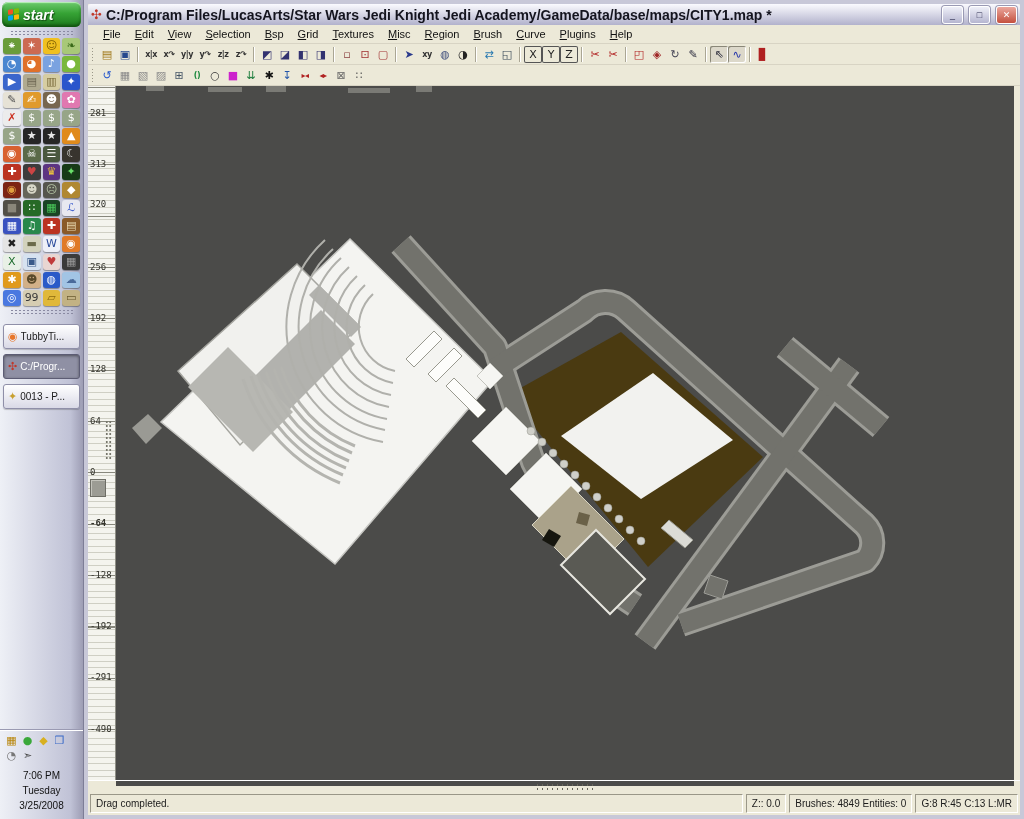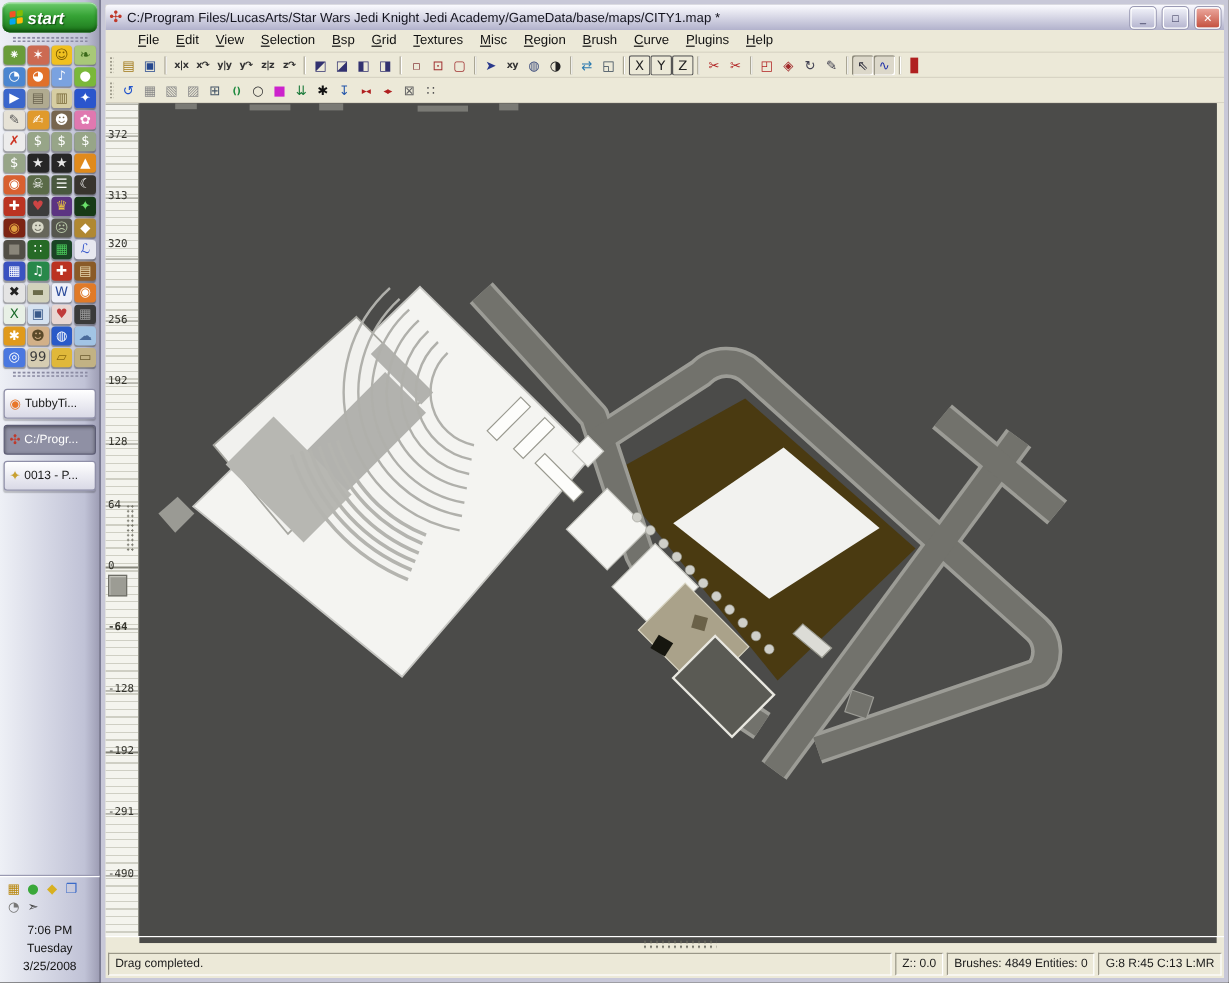--- a/index.html
+++ b/index.html
@@ -35,26 +35,26 @@
   .tri{font-size:11px;line-height:12px;width:13px;text-align:center;cursor:pointer;font-family:"DejaVu Sans",sans-serif;}
   #clock{text-align:center;font-size:10px;color:#111;line-height:15px;margin-top:4px;}
   
   #app-window{position:absolute;left:84px;top:0;width:940px;height:819px;box-sizing:border-box;
     border:4px solid #c8c8d8;outline:1px solid #72728c;background:var(--chrome);
     display:flex;flex-direction:column;}
   #titlebar{height:21px;display:flex;align-items:center;padding:0 3px;gap:4px;
     background:linear-gradient(#fafaff,var(--titlebar-light) 25%,var(--titlebar-dark) 100%);
     border-radius:3px 3px 0 0;}
   #title-icon{color:#c0392b;font-size:13px;line-height:13px;font-family:"DejaVu Sans",sans-serif;}
-  #title-text{flex:1;font-size:11px;font-weight:normal;color:#14141e;white-space:nowrap;overflow:hidden;}
+  #title-text{flex:1;font-size:14px;font-weight:bold;color:#14141e;white-space:nowrap;overflow:hidden;}
   .tb{width:19px;height:16px;margin-left:2px;border:1px solid #fff;border-radius:3px;font-size:9px;
     display:flex;align-items:center;justify-content:center;color:#26264a;cursor:pointer;
     background:linear-gradient(#eff0f8,#b6b6d0);box-shadow:0 0 0 1px #9a9ab4;}
   .tb.close{background:linear-gradient(#eba79d,#c4503e);color:#fff;}
-  #menubar{height:18px;display:flex;align-items:center;padding-left:20px;font-size:11px;color:#111;
+  #menubar{height:18px;display:flex;align-items:center;padding-left:8px;font-size:11px;color:#111;
     border-bottom:1px solid #d8d4c4;}
   .menu-item{padding:1px 7px;cursor:pointer;}
   .bargrip{width:4px;height:14px;margin:0 3px 0 1px;
     background-image:radial-gradient(circle,#9a9788 0.8px,transparent 1px);background-size:3px 3px;}
   .toolbar{height:20px;display:flex;align-items:center;padding-left:2px;border-bottom:1px solid #d8d4c4;}
   .tbtn{width:18px;height:17px;display:flex;align-items:center;justify-content:center;border-radius:2px;
     font-size:11px;cursor:pointer;font-family:"DejaVu Sans",sans-serif;}
   .tbtn.small-text{font-size:8px;font-weight:bold;letter-spacing:-0.5px;}
   .tbtn.pressed{background:#dcd8ca;box-shadow:inset 1px 1px 0 #8a8778,inset -1px -1px 0 #fff;}
   .tsep{width:1px;height:15px;background:#aaa694;border-right:1px solid #fff;margin:0 3px;}
@@ -376,21 +376,21 @@
           <span style="color: rgb(102, 102, 102);">⊠</span>
         </div>
         <div class="tbtn" title="drag-vertices">
           <span style="color: rgb(85, 85, 85);">∷</span>
         </div>
       </div>
 
     <div id="workarea">
       <div id="ruler">
         <div id="ruler-labels">
-            <div class="rlabel" style="top: 21.5px;">372</div>
+            <div class="rlabel" style="top: 21.5px;">281</div>
             <div class="rlabel" style="top: 72.85px;">313</div>
             <div class="rlabel" style="top: 113px;">320</div>
             <div class="rlabel" style="top: 175.55px;">256</div>
             <div class="rlabel" style="top: 226.9px;">192</div>
             <div class="rlabel" style="top: 278.25px;">128</div>
             <div class="rlabel" style="top: 329.6px;">64</div>
             <div class="rlabel" style="top: 380.95px;">0</div>
             <div class="rlabel" style="top: 432.3px; font-weight: bold;">-64</div>
             <div class="rlabel" style="top: 483.65px;">-128</div>
             <div class="rlabel" style="top: 535px;">-192</div>

